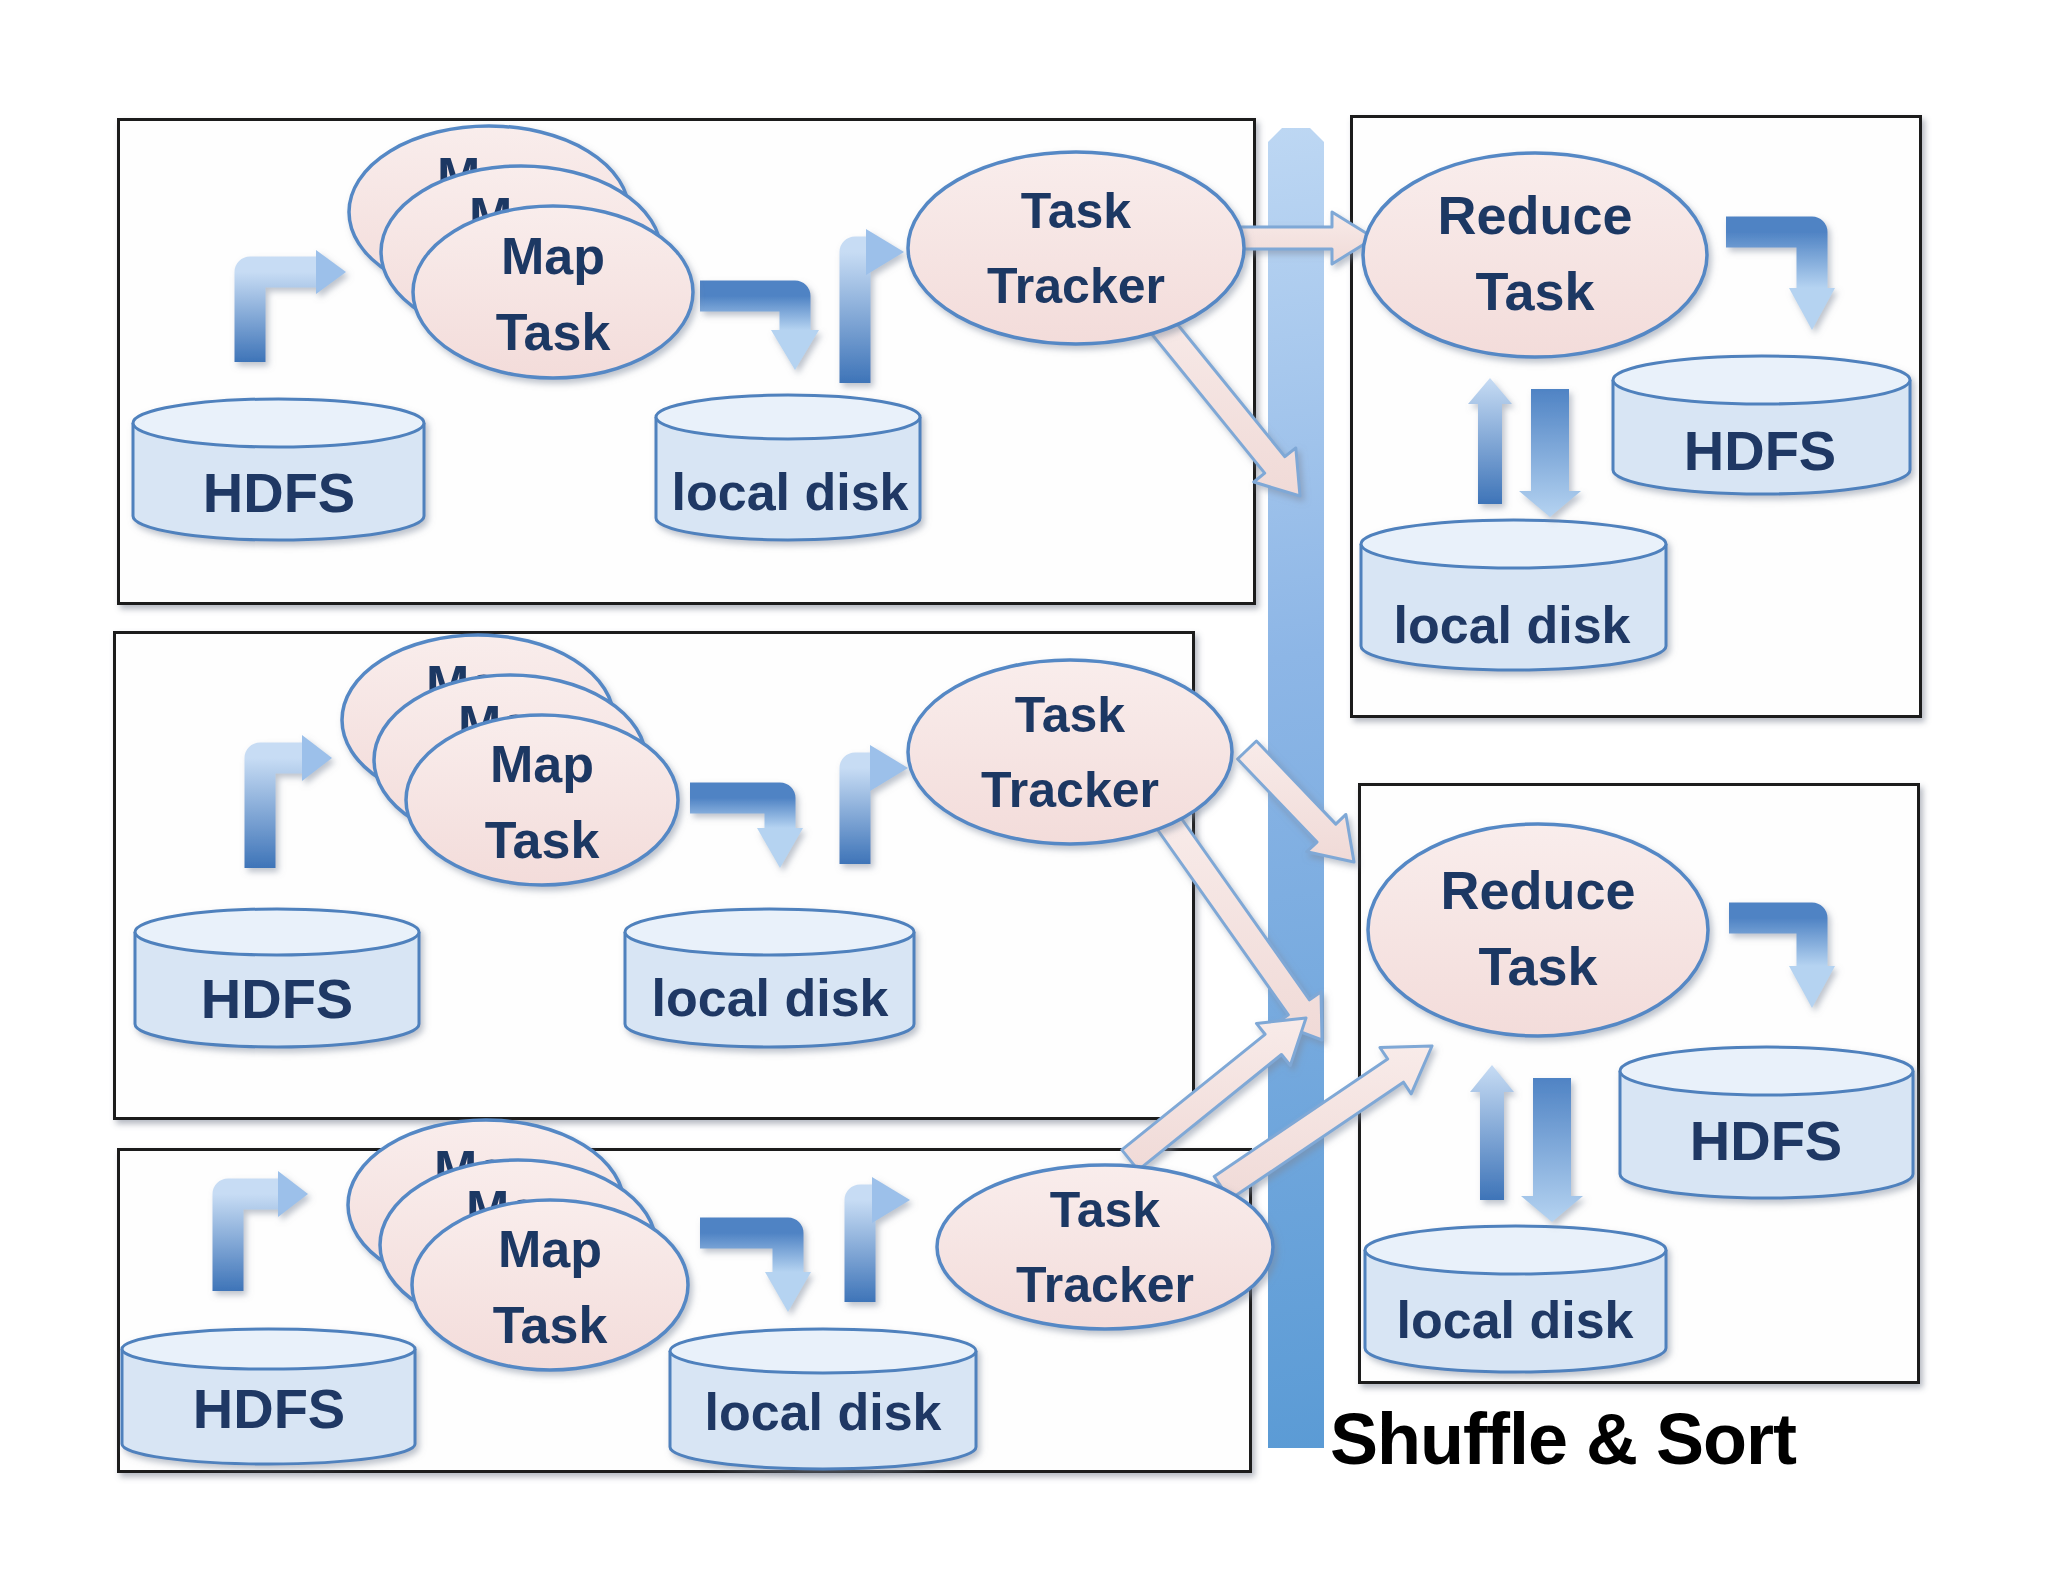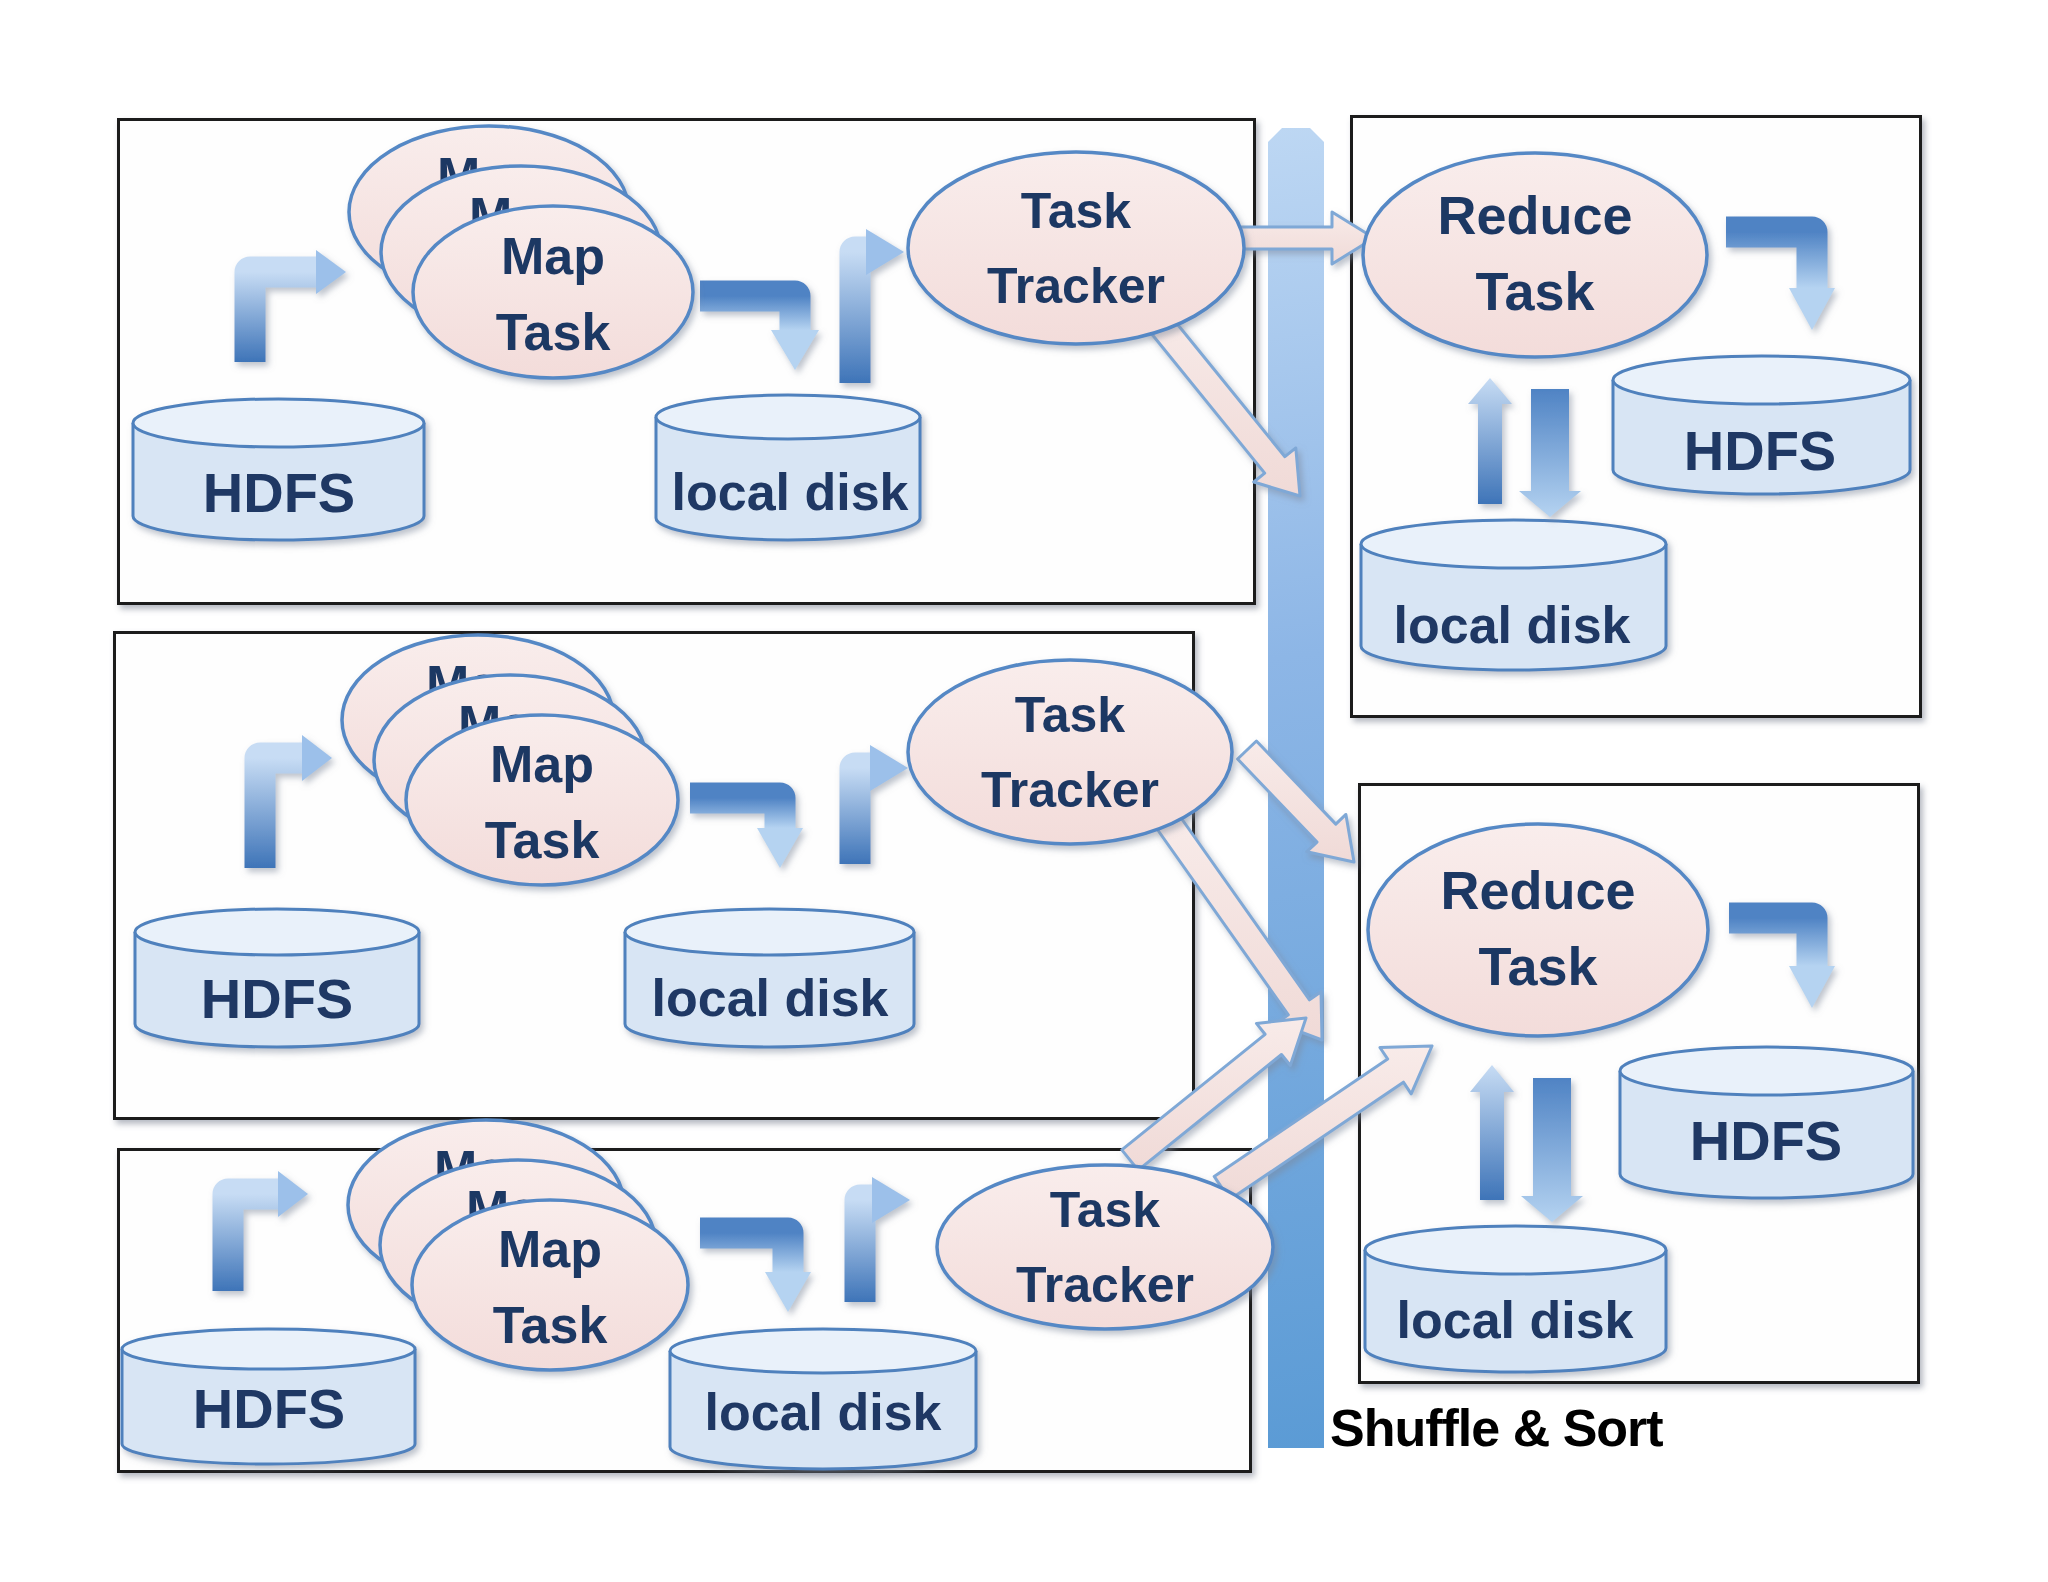--- a/index.html
+++ b/index.html
@@ -4,21 +4,21 @@
 <style>
   html,body{margin:0;padding:0;background:#ffffff;}
   .stage{position:relative;width:2048px;height:1582px;background:#ffffff;overflow:hidden;
          font-family:"Liberation Sans",sans-serif;}
   .frame{position:absolute;box-sizing:border-box;border:3px solid #1c1c1c;background:#fefefe;
          box-shadow:3px 4px 6px rgba(90,100,120,0.45);z-index:1;}
   .shuffle-bar{position:absolute;z-index:2;
          background:linear-gradient(172deg,#bdd7f3 0%,#8db6e6 40%,#5b9bd5 100%);
          clip-path:polygon(14px 0,calc(100% - 14px) 0,100% 14px,100% 100%,0 100%,0 14px);
          box-shadow:3px 3px 5px rgba(90,100,120,0.4);}
-  .shuffle-label{position:absolute;z-index:3;font-weight:bold;font-size:52px;color:#000000;
+  .shuffle-label{position:absolute;z-index:3;font-weight:bold;font-size:72px;color:#000000;
          white-space:nowrap;letter-spacing:-1px;}
   #scene{position:absolute;left:0;top:0;z-index:4;}
   .lbl{font-family:"Liberation Sans",sans-serif;font-weight:bold;text-anchor:middle;}
 </style>
 </head>
 <body>
 
 <div class="stage">
 
   <div class="frame" style="left:117px;top:118px;width:1139px;height:487px;"></div>

